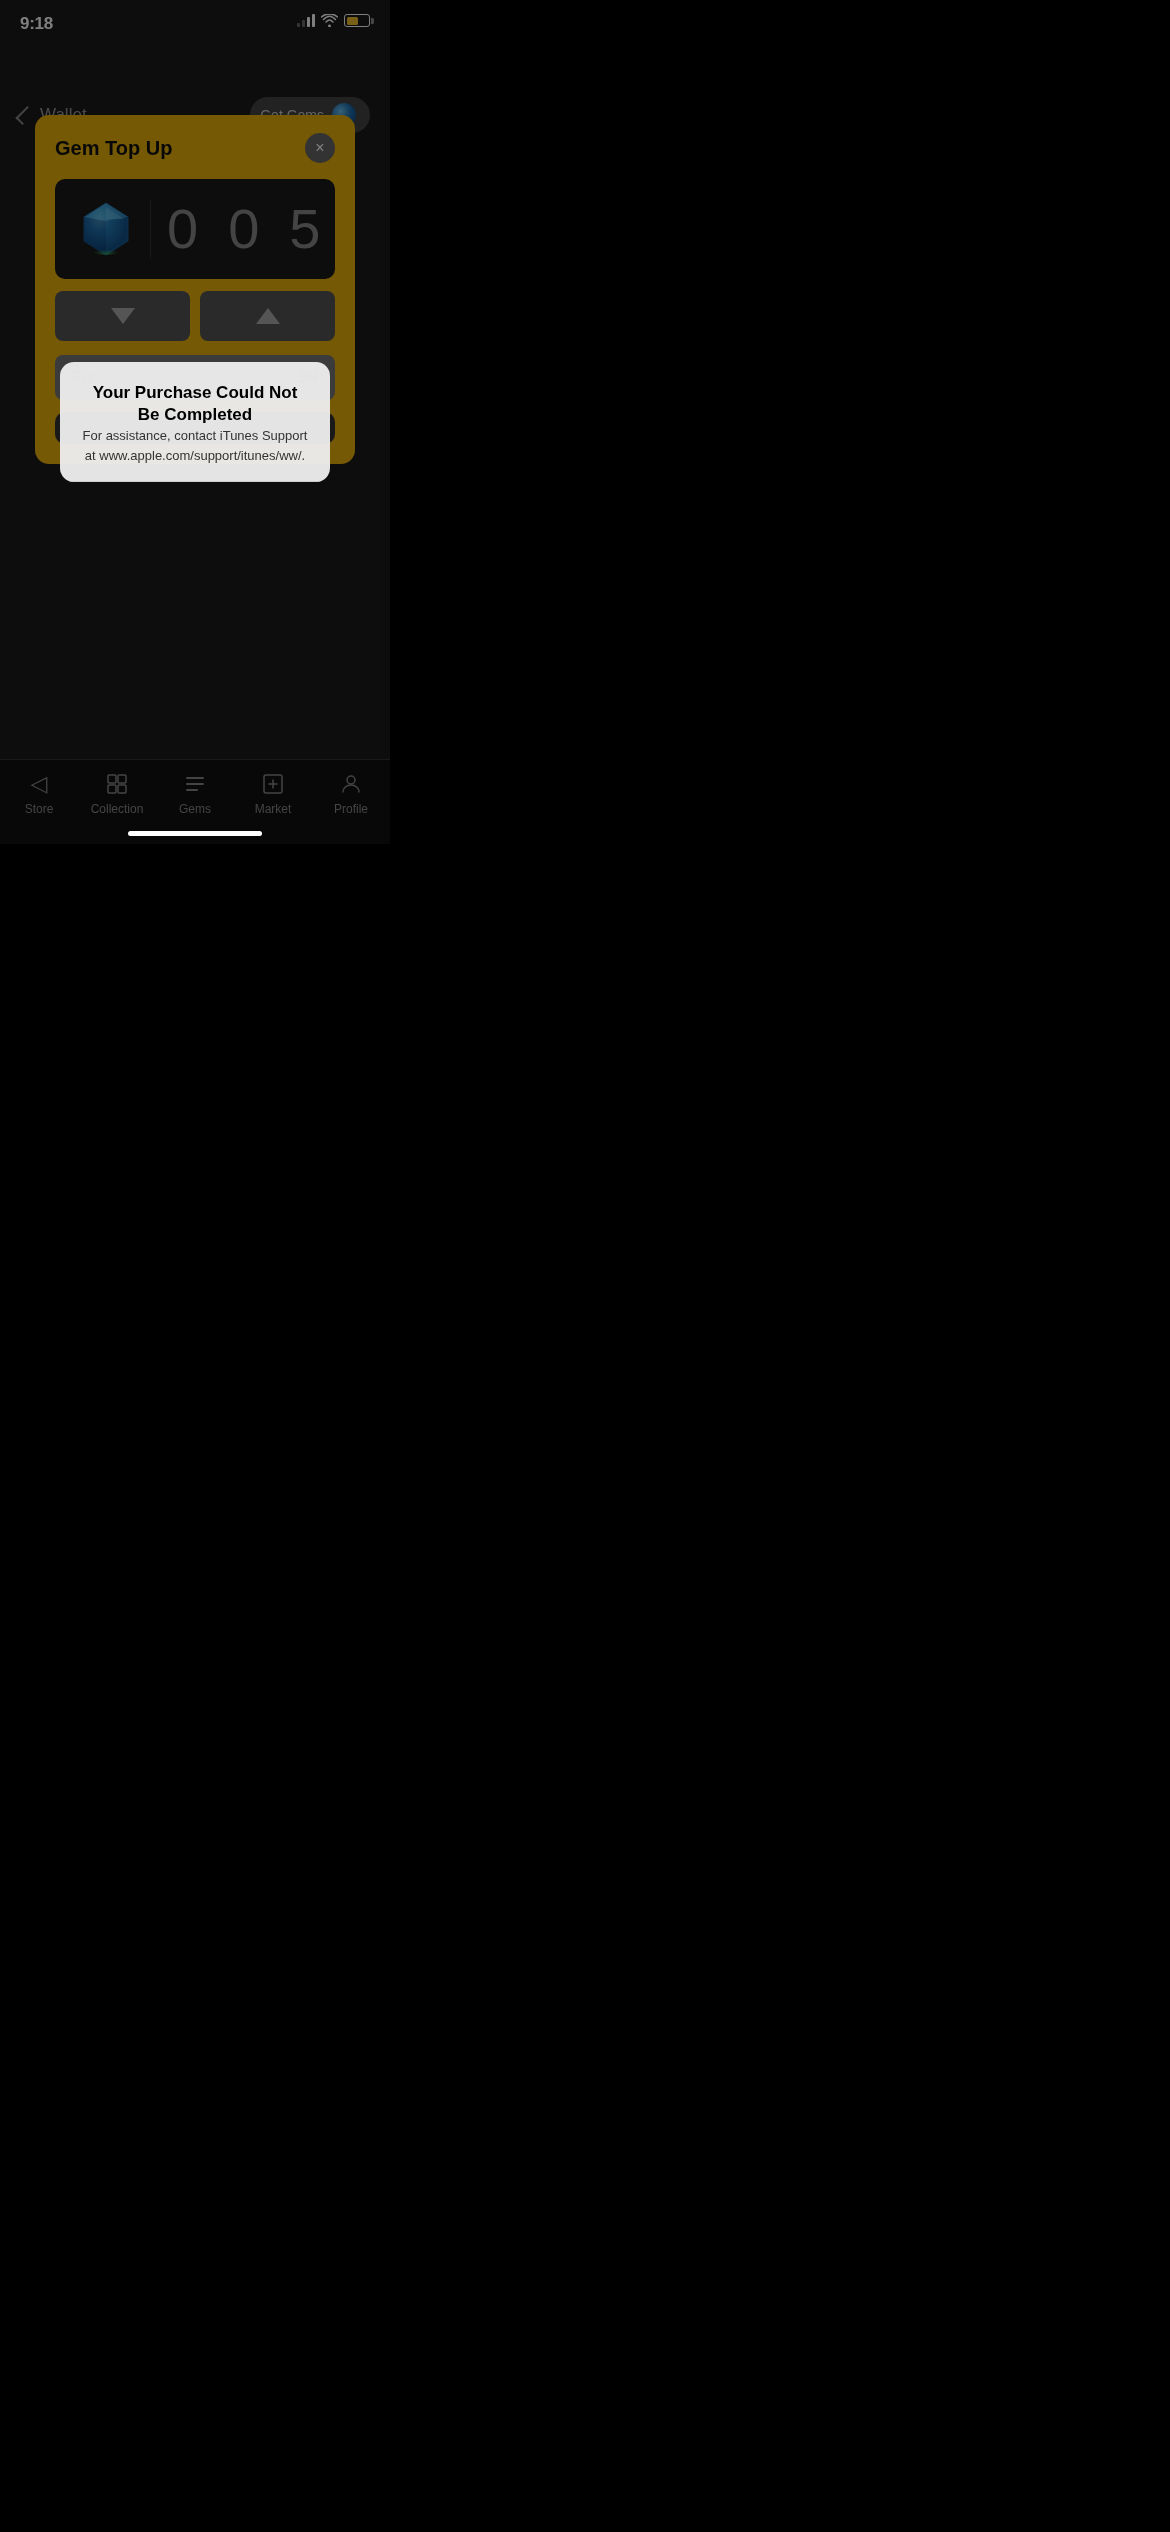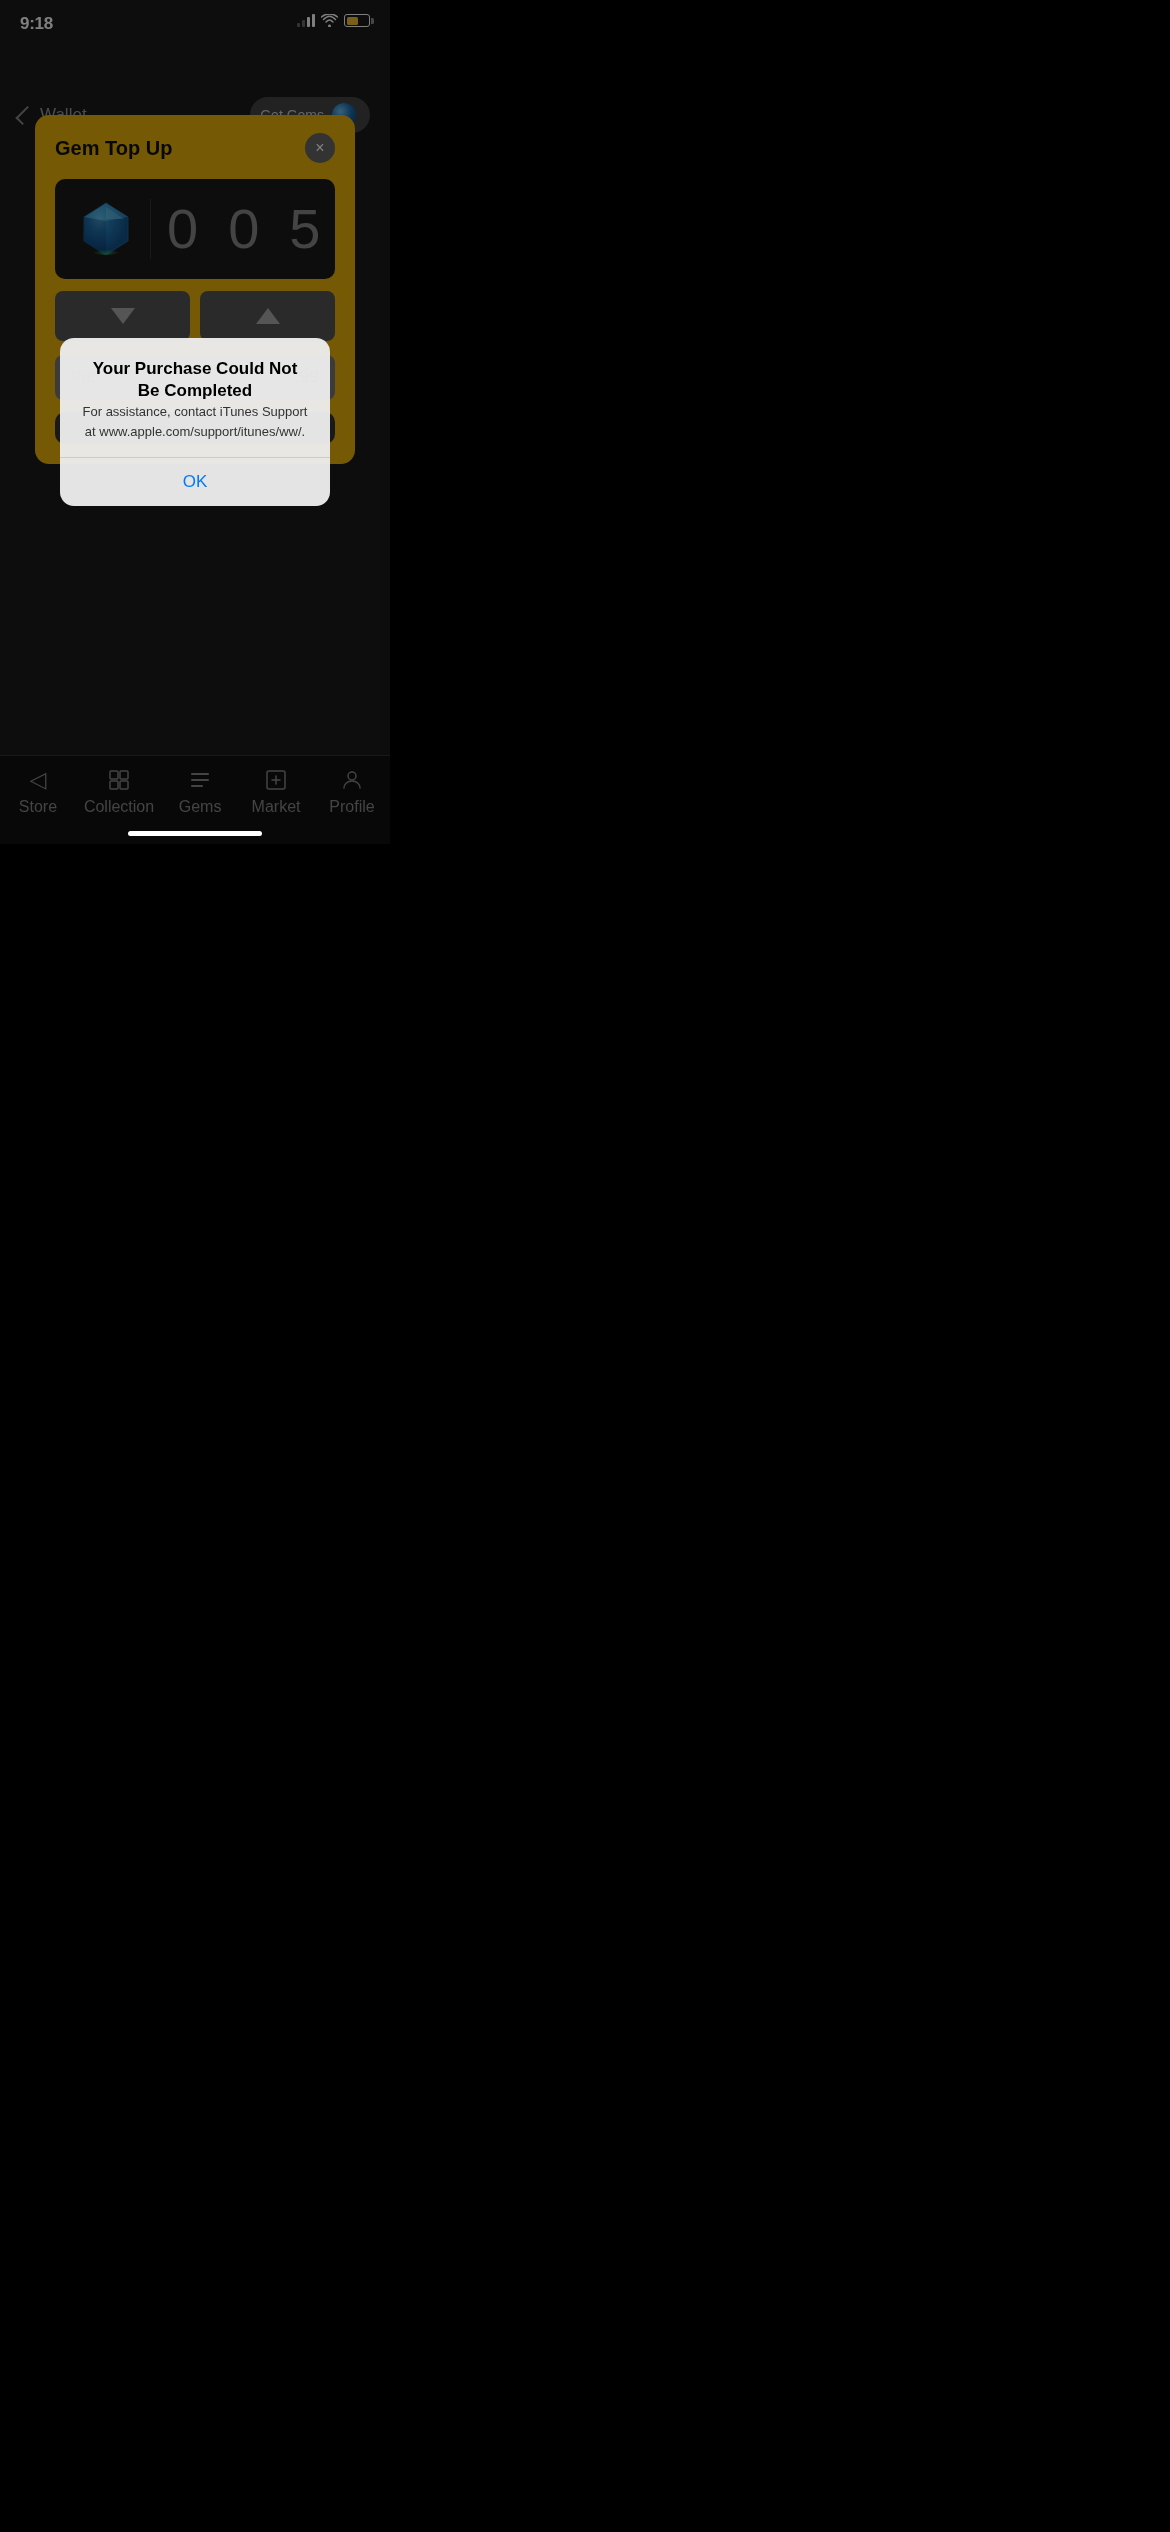--- a/index.html
+++ b/index.html
@@ -369,21 +369,21 @@
       width: 28px;
       height: 28px;
       display: flex;
       align-items: center;
       justify-content: center;
       color: #888;
       font-size: 22px;
     }
 
     .tab-label {
-      font-size: 16px;
+      font-size: 12px;
       color: #888;
     }
 
     
     .home-indicator {
       position: absolute;
       bottom: 8px;
       left: 50%;
       transform: translateX(-50%);
       width: 134px;
@@ -534,17 +534,16 @@
 
 </div>
 
 <div class="alert-overlay">
   <div class="alert-box">
     <div class="alert-content">
       <div class="alert-title">Your Purchase Could Not Be Completed</div>
       <div class="alert-message">For assistance, contact iTunes Support at www.apple.com/support/itunes/ww/.</div>
     </div>
     <div class="alert-divider"></div>
-    <div class="alert-ok-btn">OK</div>
   </div>
 </div>
 
 <div class="home-indicator"></div>
 
 </body></html>

